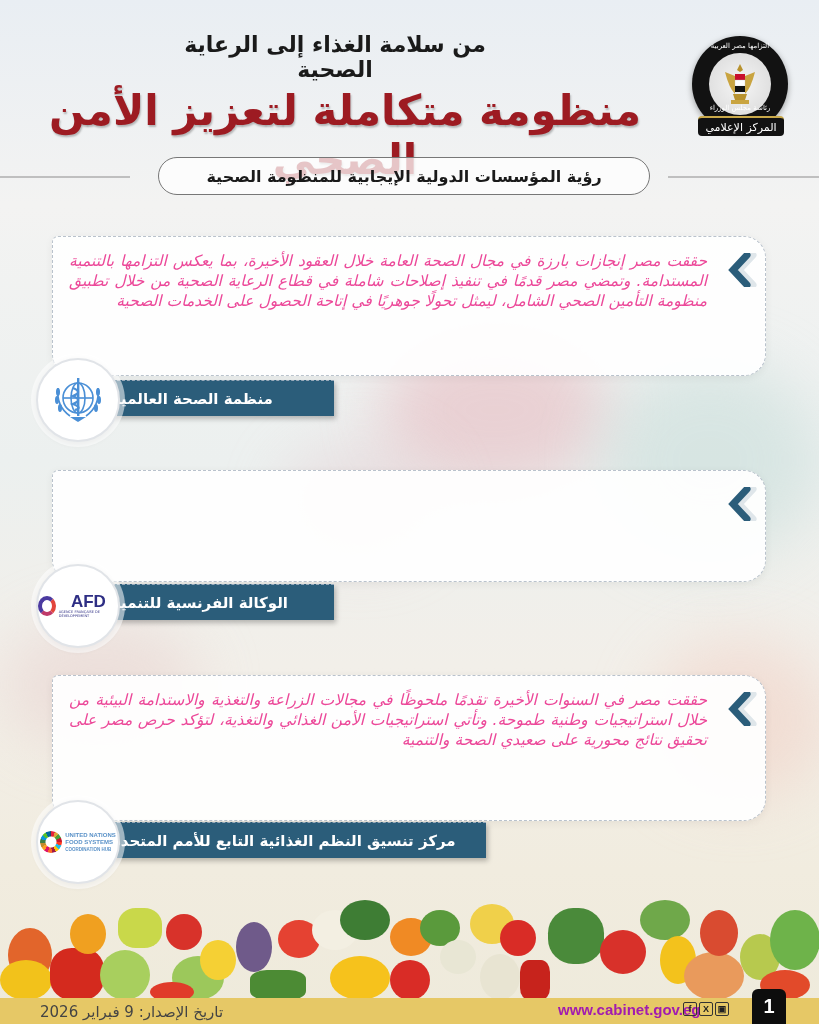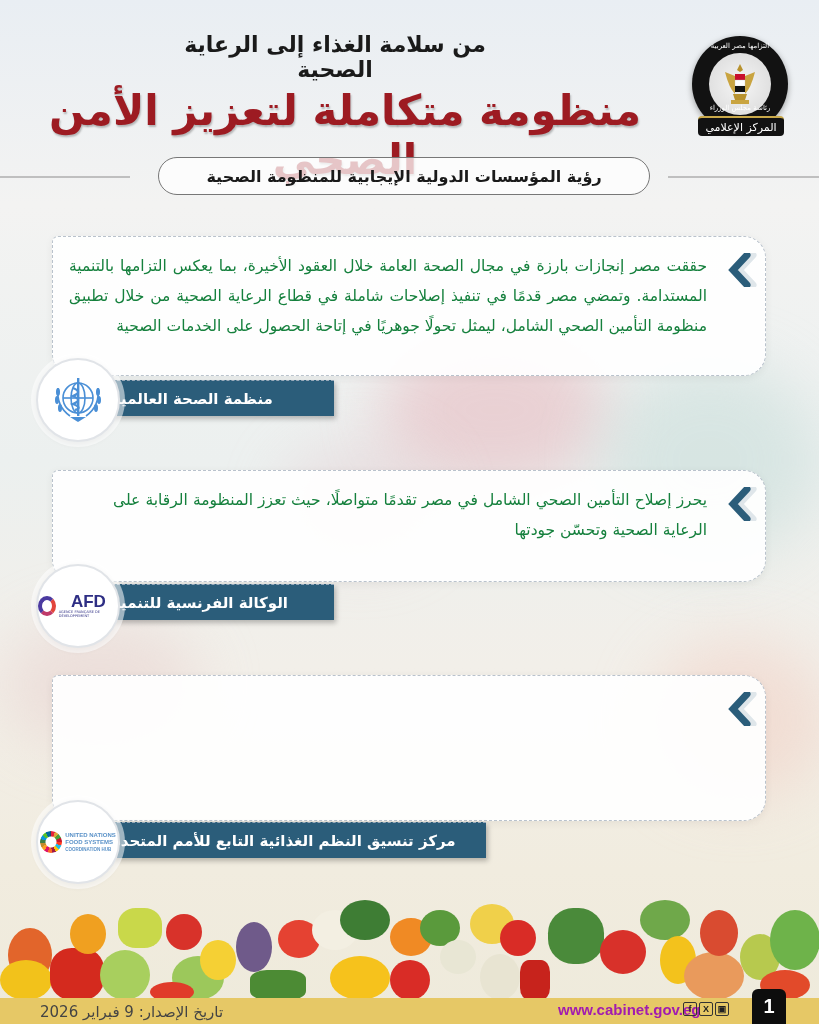--- a/index.html
+++ b/index.html
@@ -74,21 +74,21 @@
     position: absolute; background: rgba(255,255,255,.93);
     border: 1px dashed #b9c2cc; border-radius: 22px;
     box-shadow: 0 2px 8px rgba(0,0,0,.06);
   }
   .card-1 { left: 52px; top: 236px; width: 714px; height: 140px; border-top-left-radius: 6px; }
   .card-2 { left: 52px; top: 470px; width: 714px; height: 112px; border-top-left-radius: 6px; }
   .card-3 { left: 52px; top: 675px; width: 714px; height: 146px; border-top-left-radius: 6px; }
   .card-text {
     position: absolute; right: 58px; left: 16px; top: 14px;
     direction: rtl; text-align: justify; text-align-last: right;
-    font-size: 15.5px; line-height: 30px; color: #15803d;
+    font-size: 15.5px; line-height: 20px; color: #ec4899; font-style: italic;
   }
   .card-2 .card-text { left: 60px; top: 14px; }
   .chevron {
     position: absolute; right: 4px; top: 16px; width: 40px; height: 34px;
   }
 
   
   .org-label {
     position: absolute; height: 36px; background: #2b5d7a;
     color: #fff; font-weight: bold; font-size: 15px; direction: rtl;
@@ -217,38 +217,38 @@
       <path d="M22 47 L38 47 L30 52 Z"></path>
     </g>
   </svg>
 </div>
 
 <div class="card card-2">
   <svg class="chevron" viewBox="0 0 40 34">
     <path d="M26 2 L12 17 L26 32" fill="none" stroke="#dfe6ea" stroke-width="7" stroke-linecap="round" transform="translate(6,0)"></path>
     <path d="M26 2 L12 17 L26 32" fill="none" stroke="#2b5d7a" stroke-width="7" stroke-linecap="round"></path>
   </svg>
-  <p class="card-text">يحرز إصلاح التأمين الصحي الشامل في مصر تقدمًا متواصلًا، حيث تعزز المنظومة الرقابة على الرعاية الصحية وتحسّن جودتها</p>
 </div>
 <div class="org-label org-2">الوكالة الفرنسية للتنمية</div>
 <div class="org-circle circle-2">
   <div class="afd-logo">
     <div class="afd-ring"></div>
     <div>
       <div class="afd-text">AFD</div>
       <div class="afd-sub">AGENCE FRANÇAISE DE DÉVELOPPEMENT</div>
     </div>
   </div>
 </div>
 
 <div class="card card-3">
   <svg class="chevron" viewBox="0 0 40 34">
     <path d="M26 2 L12 17 L26 32" fill="none" stroke="#dfe6ea" stroke-width="7" stroke-linecap="round" transform="translate(6,0)"></path>
     <path d="M26 2 L12 17 L26 32" fill="none" stroke="#2b5d7a" stroke-width="7" stroke-linecap="round"></path>
   </svg>
+  <p class="card-text">حققت مصر في السنوات الأخيرة تقدمًا ملحوظًا في مجالات الزراعة والتغذية والاستدامة البيئية من خلال استراتيجيات وطنية طموحة. وتأتي استراتيجيات الأمن الغذائي والتغذية، لتؤكد حرص مصر على تحقيق نتائج محورية على صعيدي الصحة والتنمية</p>
 </div>
 <div class="org-label org-3">مركز تنسيق النظم الغذائية التابع للأمم المتحدة</div>
 <div class="org-circle circle-3">
   <div class="unfs">
     <div class="sdg-wheel"></div>
     <div>
       <div class="unfs-text">UNITED NATIONS</div>
       <div class="unfs-text">FOOD SYSTEMS</div>
       <div class="unfs-text" style="font-size:4.5px">COORDINATION HUB</div>
     </div>

